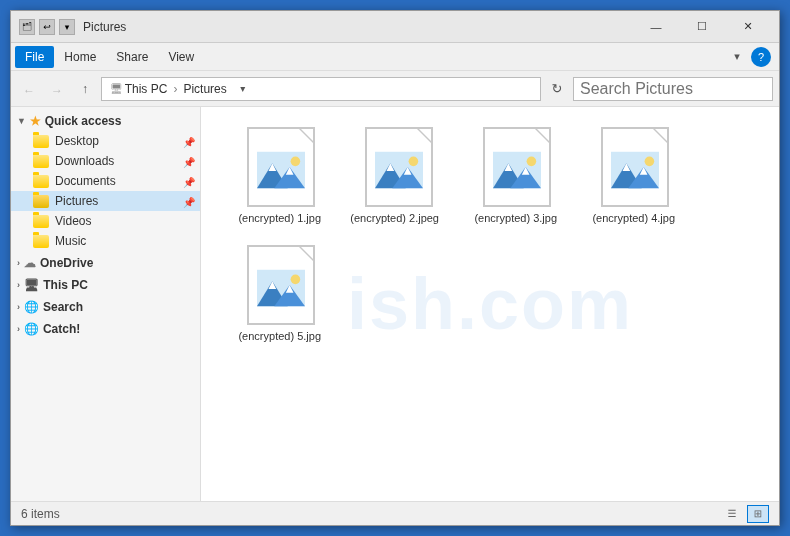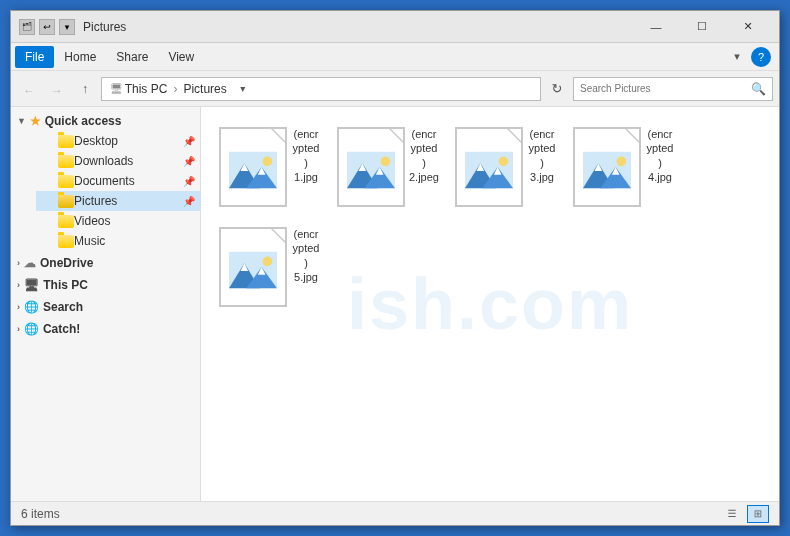--- a/index.html
+++ b/index.html
@@ -136,21 +136,21 @@
       background: white;
       display: flex;
       align-items: center;
       padding: 0 6px;
       gap: 4px;
     }
     .search-box input {
       border: none;
       outline: none;
       flex: 1;
-      font-size: 10px;
+      font-size: 16px;
       color: #999;
       background: transparent;
     }
 
     
     .main-area {
       display: flex;
       flex: 1;
       overflow: hidden;
     }
@@ -171,27 +171,27 @@
       align-items: center;
       padding: 3px 6px;
       font-size: 12px;
       font-weight: bold;
       color: #333;
       cursor: pointer;
       gap: 4px;
     }
     .sidebar-item {
       display: flex;
-      align-items: center;
+      align-items: flex-end;
       padding: 3px 6px 3px 22px;
       font-size: 12px;
       color: #333;
       cursor: pointer;
+      gap: 6px;
       position: relative;
-      margin-left: 25px;
     }
     .sidebar-item.active { background: #cce4f7; }
     .sidebar-item .pin-icon {
       position: absolute;
       right: 4px;
       font-size: 10px;
       color: #888;
     }
     .chevron { font-size: 9px; color: #666; }
     .folder-icon-yellow {
@@ -246,22 +246,22 @@
     
     .file-grid {
       display: flex;
       flex-wrap: wrap;
       gap: 8px;
       padding: 4px;
     }
     .file-item {
       width: 110px;
       display: flex;
-      flex-direction: row;
-      align-items: flex-start;
+      flex-direction: column;
+      align-items: flex-end;
       gap: 4px;
       padding: 6px 4px;
       border-radius: 2px;
       cursor: pointer;
     }
     .file-icon {
       width: 80px;
       height: 80px;
       position: relative;
     }

